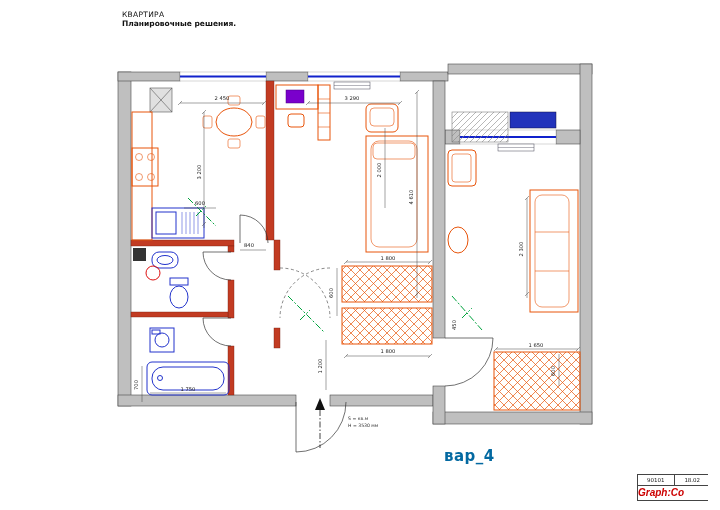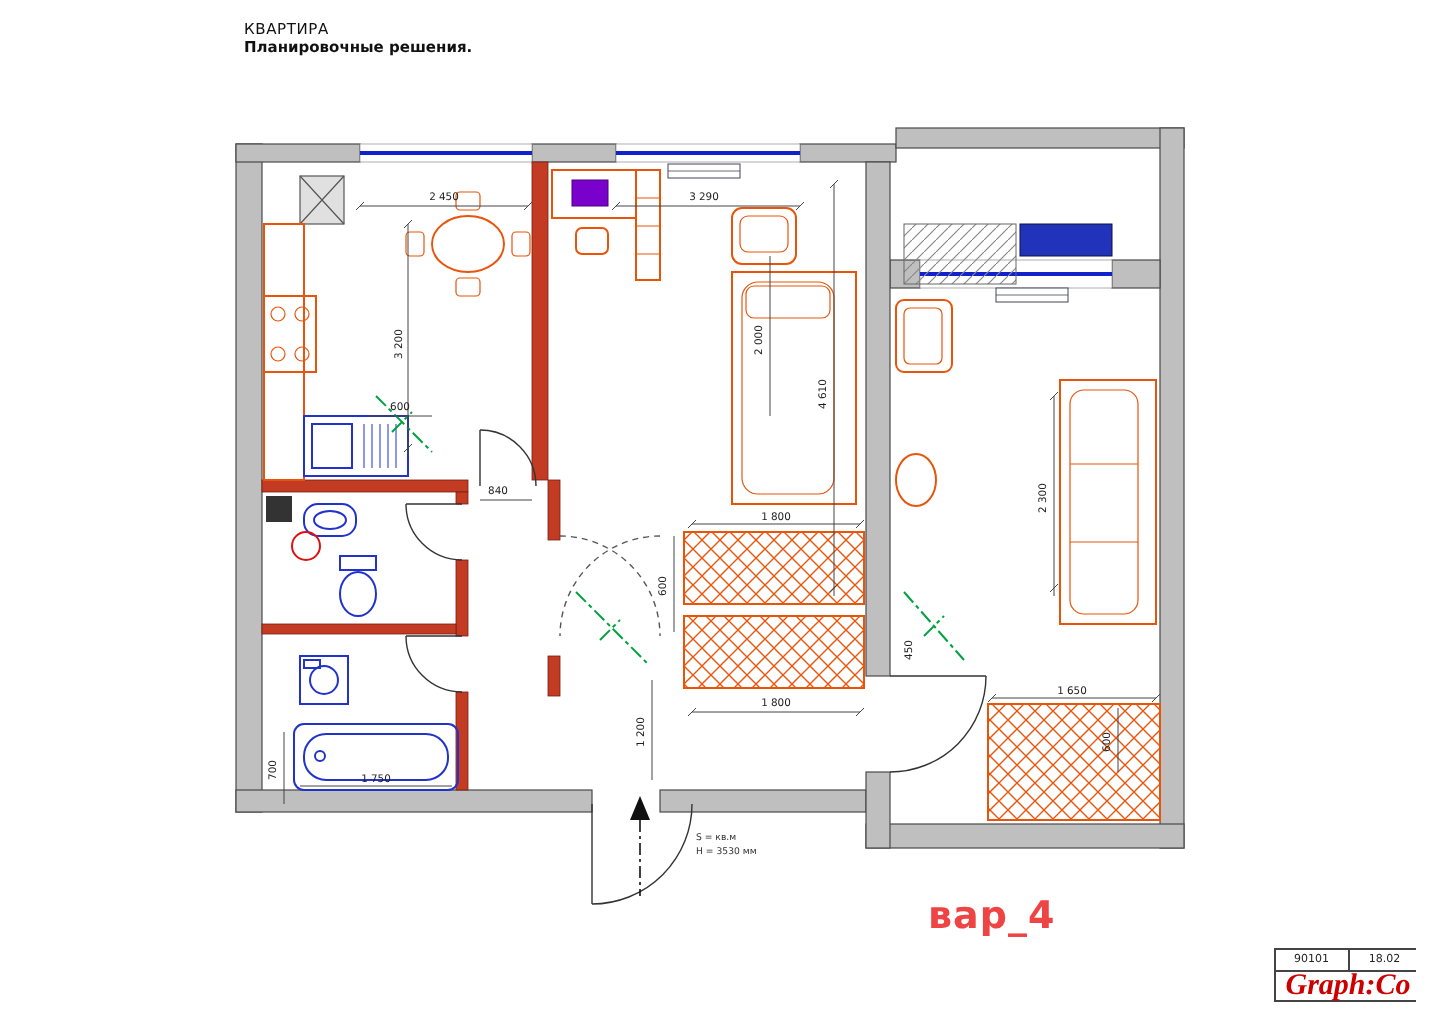--- a/index.html
+++ b/index.html
@@ -1,29 +1,29 @@
 <!DOCTYPE html>
 <html><head>
 <meta charset="utf-8">
 <style>
   html,body{margin:0;padding:0;background:#fff;}
   #canvas{position:relative;width:708px;height:510px;background:#ffffff;overflow:hidden;
           font-family:"DejaVu Sans",sans-serif;}
   .hdr{position:absolute;left:122px;top:10px;color:#111;}
   .hdr .l1{font-size:7.5px;letter-spacing:.3px;}
   .hdr .l2{font-size:7.5px;font-weight:bold;text-align:right;}
-  .variant{position:absolute;left:464px;top:447px;color:#ef4444;font-weight:bold;
-           font-size:19px;letter-spacing:.5px;}
+  .variant{position:absolute;left:444px;top:447px;color:#0369a1;font-weight:bold;
+           font-size:15px;letter-spacing:.5px;}
   .tblock{position:absolute;left:637px;top:474px;width:74px;height:27px;border:1px solid #444;
           box-sizing:border-box;background:#fff;}
   .tblock .row1{display:flex;height:11px;border-bottom:1px solid #444;box-sizing:border-box;}
   .tblock .cell{flex:1;font-size:5.5px;color:#222;text-align:center;line-height:10px;box-sizing:border-box;}
   .tblock .cell:first-child{border-right:1px solid #444;}
-  .tblock .row2{height:14px;text-align:center;font-family:Liberation Serif, serif;
-                font-weight:bold;font-style:italic;color:#cc0000;font-size:15px;line-height:14px;}
+  .tblock .row2{height:14px;text-align:left;font-family:Liberation Sans, sans-serif;
+                font-weight:bold;font-style:italic;color:#cc0000;font-size:10px;line-height:14px;}
   svg{position:absolute;left:0;top:0;}
   .dim{font-size:5.2px;fill:#222;font-family:"DejaVu Sans",sans-serif;}
   .note{font-size:4.6px;fill:#333;font-family:"DejaVu Sans",sans-serif;}
   .wall{fill:#bfbfbf;stroke:#4a4a4a;stroke-width:.6;}
   .part{fill:#c23b22;stroke:#7a1f10;stroke-width:.4;}
   .furn{fill:none;stroke:#e8540a;stroke-width:1;}
   .furnthin{fill:none;stroke:#e8540a;stroke-width:.6;}
   .fix{fill:none;stroke:#2233cc;stroke-width:1;}
   .door{fill:none;stroke:#333;stroke-width:.7;}
   .ddash{fill:none;stroke:#555;stroke-width:.7;stroke-dasharray:3 2.5;}

